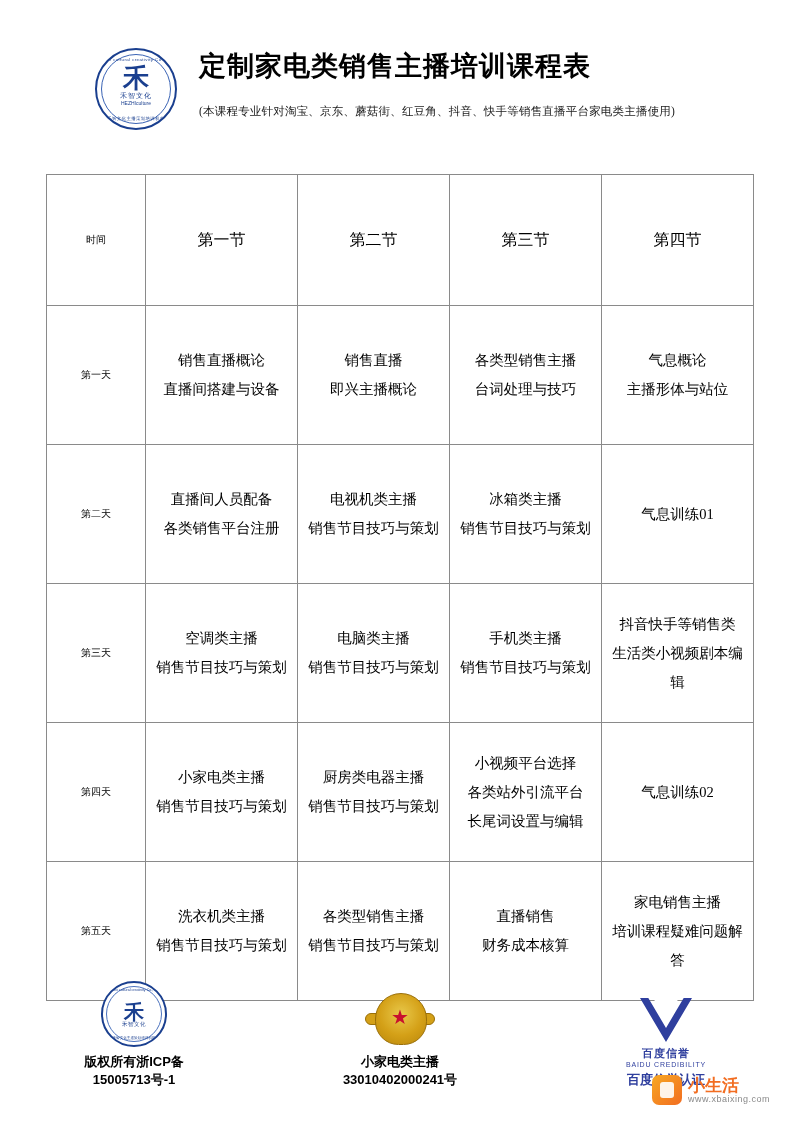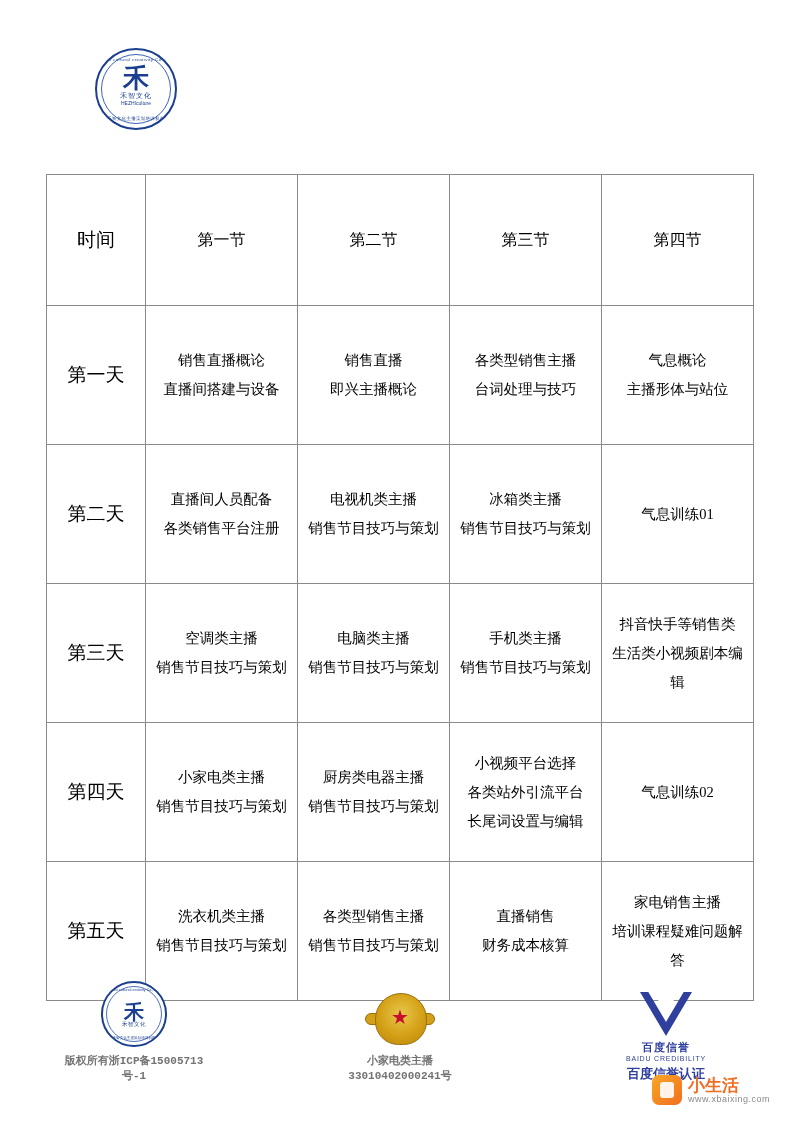--- a/index.html
+++ b/index.html
@@ -134,21 +134,21 @@
   table.schedule thead td {
     height: 118px;
     font-size: 16px;
   }
   table.schedule tbody td {
     height: 126px;
     line-height: 2.0;
   }
   table.schedule td.daycol {
     width: 90px;
-    font-size: 19px;
+    font-size: 10px;
   }
   .cell-lines span {
     display: block;
   }
 
   
   .footer {
     position: absolute;
     left: 0;
     right: 0;
@@ -161,24 +161,24 @@
     align-items: flex-end;
     gap: 118px;
     padding: 0 60px;
   }
   .badge {
     width: 190px;
     text-align: center;
   }
   .badge .caption {
     margin-top: 6px;
-    font-size: 11px;
+    font-size: 13px;
     font-weight: bold;
-    color: #737373;
-    font-family: Liberation Mono, monospace;
+    color: #000000;
+    font-family: Liberation Sans, sans-serif;
   }
   .mini-seal {
     width: 62px;
     height: 62px;
     border-radius: 50%;
     border: 2px solid #1a3f8f;
     margin: 0 auto;
     position: relative;
     background: #fff;
     overflow: hidden;
@@ -330,20 +330,24 @@
         <div class="ring"></div>
         <div class="arc-text arc-top">Heshi cultural creativity Co., Ltd</div>
         <div class="mark">
           <span class="glyph">禾</span>
           <span class="cn">禾智文化</span>
           <span class="en">HEZHIculture</span>
         </div>
         <div class="arc-text arc-bottom">禾智文化主播策划培训机构</div>
       </div>
     </div>
+    <div class="title-block">
+      <div class="doc-title">定制家电类销售主播培训课程表</div>
+      <div class="doc-subtitle">(本课程专业针对淘宝、京东、蘑菇街、红豆角、抖音、快手等销售直播平台家电类主播使用)</div>
+    </div>
   </div>
 
   <div class="table-wrap">
     <table class="schedule">
       <thead>
         <tr>
           <td class="daycol">时间</td>
           <td>第一节</td>
           <td>第二节</td>
           <td>第三节</td>

